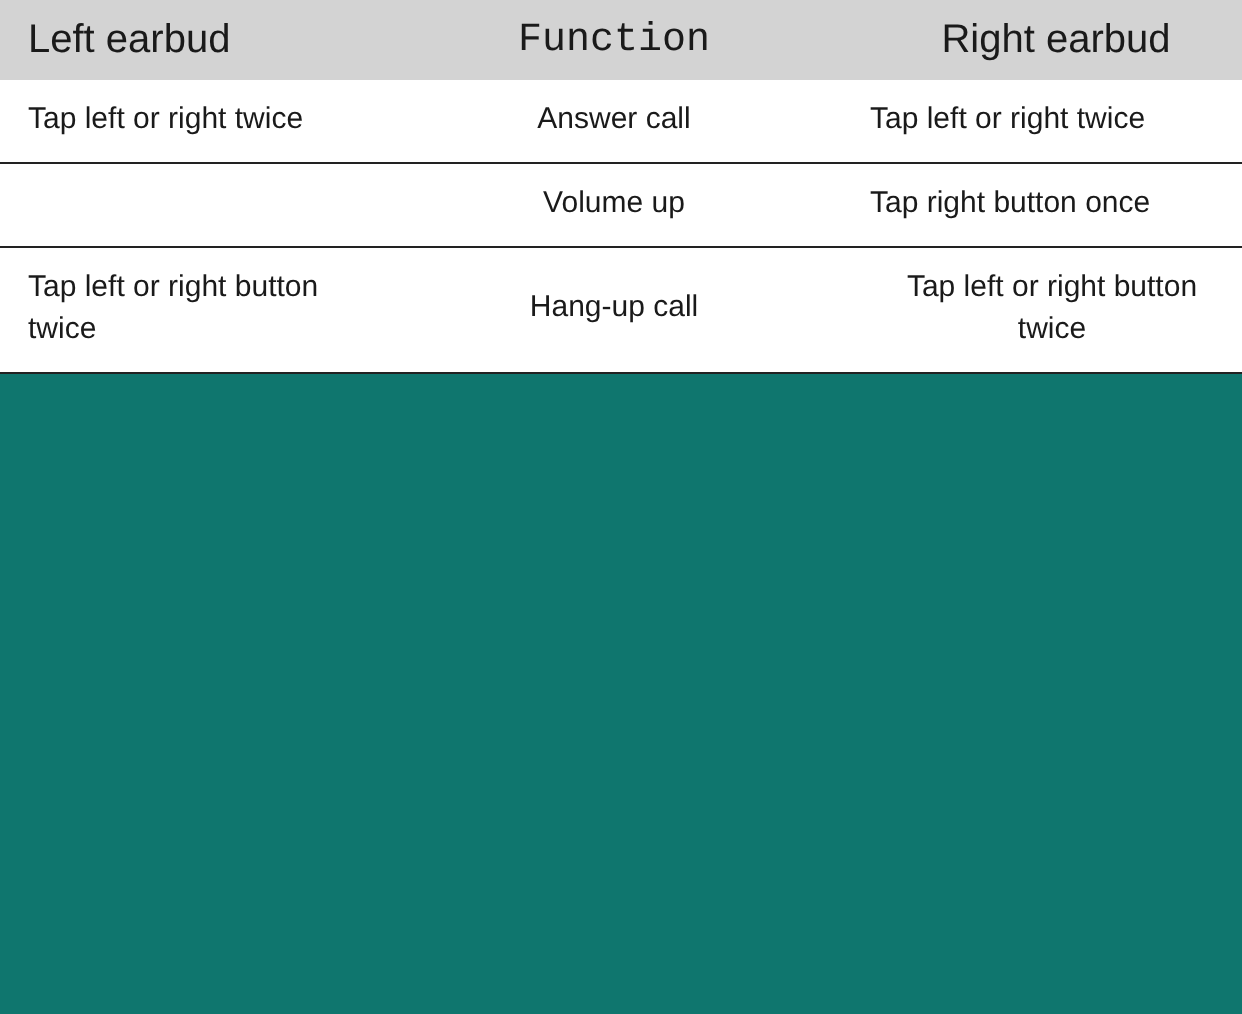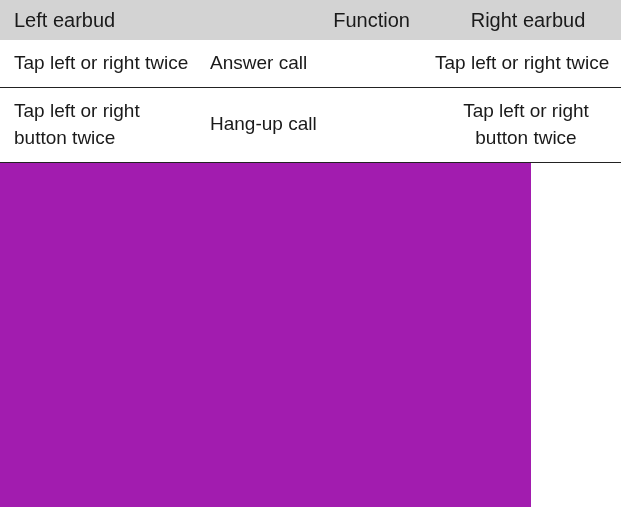--- a/index.html
+++ b/index.html
@@ -10,24 +10,24 @@
   body {
     width: 621px;
     height: 507px;
     overflow: hidden;
     font-family: "Liberation Sans", sans-serif;
     color: #1a1a1a;
     -webkit-font-smoothing: antialiased;
   }
 
   .table-wrap {
-    width: 531px;
+    width: 621px;
     height: 507px;
     box-sizing: border-box;
-    background: #a21caf;
+    background: #0f766e;
     position: relative;
   }
 
   table.control-table {
     width: 621px;
     border-collapse: collapse;
     table-layout: fixed;
     border-spacing: 0;
   }
 
@@ -44,48 +44,48 @@
   thead th {
     font-weight: normal;
     font-size: 20px;
     color: #1a1a1a;
     padding: 0;
     height: 40px;
     vertical-align: middle;
     border: none;
   }
   th.h-left  { text-align: left;   padding-left: 14px; }
-  th.h-func  { text-align: right; }
+  th.h-func  { text-align: center; font-family: Liberation Mono, monospace; }
   th.h-right { text-align: center;   padding-left: 25px; }
 
   
   tbody tr.data-row {
     border-bottom: 1.6px solid #222222;
     background: #ffffff;
   }
   tbody tr.data-row:first-child {
     border-top: none;
   }
 
   tbody td {
-    font-size: 19px;
+    font-size: 15px;
     line-height: 1.45;
     color: #1a1a1a;
     padding: 9px 0 10px 0;
     vertical-align: middle;
     border: none;
   }
 
   td.c-left {
     text-align: left;
     padding-left: 14px;
     padding-right: 8px;
   }
   td.c-func {
-    text-align: left;
+    text-align: center;
     padding-left: 6px;
     padding-right: 6px;
   }
   td.c-right {
     text-align: left;
     padding-left: 25px;
     padding-right: 4px;
   }
 
   
@@ -122,20 +122,25 @@
     <tbody>
 
       <tr class="data-row">
         <td class="c-left">Tap left or right twice</td>
         <td class="c-func">Answer call</td>
         <td class="c-right"><span class="right-block centered-lines">Tap left or right twice</span></td>
       </tr>
 
 
 
+      <tr class="data-row">
+        <td class="c-left empty-cell"></td>
+        <td class="c-func">Volume up</td>
+        <td class="c-right"><span class="right-block">Tap right button once</span></td>
+      </tr>
 
 
       <tr class="data-row">
         <td class="c-left">Tap left or right button twice</td>
         <td class="c-func">Hang-up call</td>
         <td class="c-right"><span class="right-block centered-lines">Tap left or right button twice</span></td>
       </tr>
 
     </tbody>
   </table>

